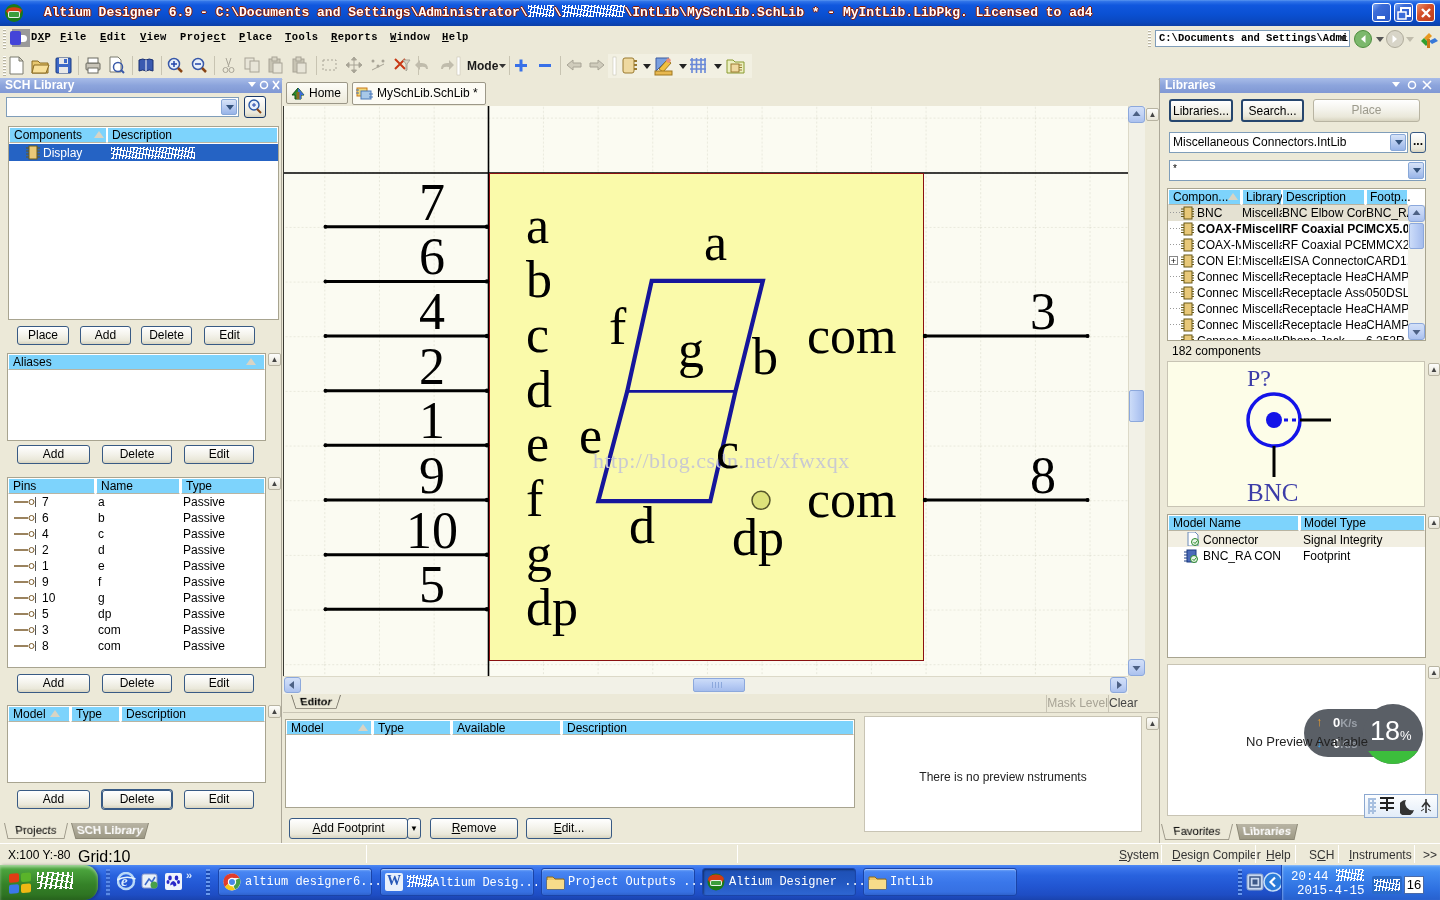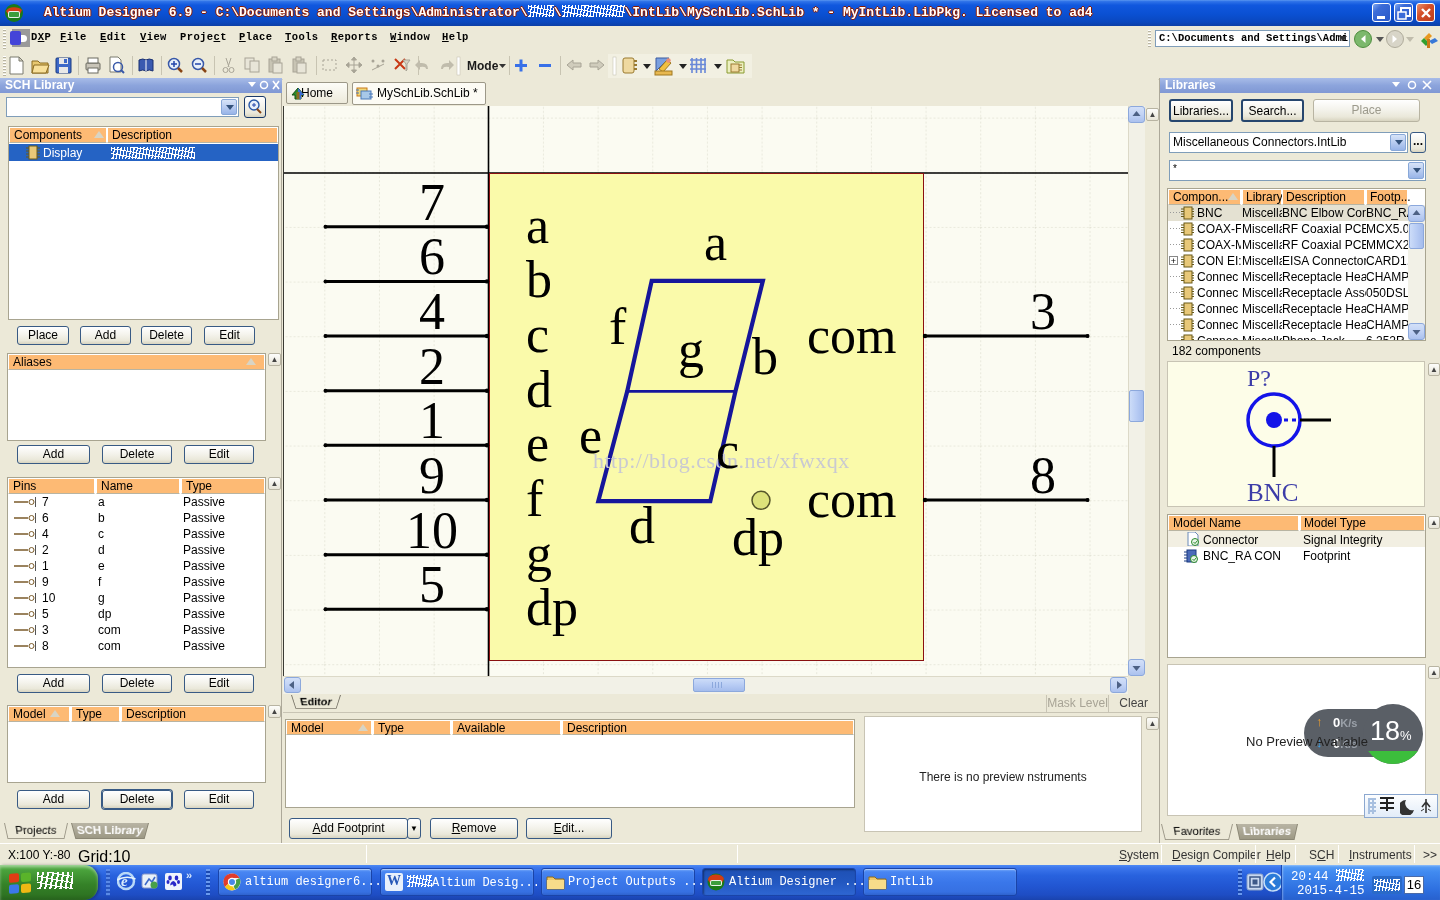--- a/index.html
+++ b/index.html
@@ -19,21 +19,21 @@
 .menuitem{position:absolute;top:31px;font-family:"Liberation Mono",monospace;font-weight:bold;font-size:10.5px;letter-spacing:0.4px;color:#000;}
 .grip{position:absolute;width:3px;background:repeating-linear-gradient(180deg,#fff 0 1px,#B8B4A2 1px 2px,transparent 2px 3px);}
 
 #toolbar{left:0;top:52px;width:1440px;height:28px;background:#ECE9D8;border-bottom:1px solid #D8D4C4;}
 
 .btn{position:absolute;border:1px solid #385A84;border-radius:3px;background:linear-gradient(180deg,#FFFFFF 0%,#F4F3EC 45%,#EAE8DA 80%,#D8D4C0 100%);text-align:center;color:#000;font-size:12px;}
 .btn.gray{color:#9C9A8C;}
 
 .phead{position:absolute;height:15px;background:linear-gradient(180deg,#A8BCE8 0%,#8CA4DC 50%,#8098D4 100%);color:#fff;font-weight:bold;font-size:12px;padding-left:5px;line-height:15px;}
 
-.thead{position:absolute;background:#fdba74;border:1px solid #fff;border-bottom:1px solid #B8B4A2;color:#000;}
+.thead{position:absolute;background:#7dd3fc;border:1px solid #fff;border-bottom:1px solid #B8B4A2;color:#000;}
 .white{background:#fff;}
 .sunk{border:1px solid #A8A490;}
 .sorttri{position:absolute;width:0;height:0;border-left:5px solid transparent;border-right:5px solid transparent;border-bottom:7px solid #D8D4C4;}
 
 .combo{position:absolute;background:#fff;border:1px solid #7F9DB9;}
 .combobtn{position:absolute;right:1px;top:1px;bottom:1px;width:16px;background:linear-gradient(180deg,#D8E4F8 0%,#B8CCF0 50%,#98B4E8 100%);border:1px solid #88A8D8;border-radius:2px;}
 .combobtn:after{content:"";position:absolute;left:4px;top:5px;border-left:4px solid transparent;border-right:4px solid transparent;border-top:5px solid #33527B;}
 
 .scrollarrow{position:absolute;width:13px;height:13px;background:linear-gradient(180deg,#FDFDFB,#E8E5D8);border:1px solid #B8B4A2;border-radius:2px;color:#444;font-size:8px;text-align:center;line-height:12px;}
 
@@ -433,21 +433,21 @@
 <div class="thead" style="left:121px;top:706px;width:144px;height:16px;line-height:15px;padding-left:4px">Description</div>
 <div class="scrollarrow" style="left:268px;top:705px">▲</div>
 <div class="btn" style="left:17px;top:790px;width:73px;height:19px;line-height:17px">Add</div>
 <div class="btn" style="left:102px;top:790px;width:70px;height:19px;line-height:17px;box-shadow:0 0 0 1px #385A84">Delete</div>
 <div class="btn" style="left:184px;top:790px;width:70px;height:19px;line-height:17px">Edit</div>
 
 <div class="ptab" style="left:4px;top:823px;width:64px;background:#ECE9D8;border:1px solid #9C9888;border-top:none;transform:perspective(10px) rotateX(-4deg);transform-origin:top">Projects</div>
 <div class="ptab" style="left:71px;top:823px;width:78px;background:linear-gradient(180deg,#B8B4A4,#9C9884);border:1px solid #8A8674;border-top:none;color:#fff;font-weight:bold;transform:perspective(10px) rotateX(-4deg);transform-origin:top">SCH Library</div>
 
 <div class="abs" style="left:283px;top:78px;width:875px;height:28px;background:#ECE9D8"></div>
-<div class="abs" style="left:286px;top:82px;width:62px;height:22px;background:linear-gradient(180deg,#FDFDF8,#EDEADB);border:1px solid #9C9888;border-radius:2px;font-size:12px;line-height:20px;color:#000;padding-left:14px">Home</div>
+<div class="abs" style="left:286px;top:82px;width:62px;height:22px;background:linear-gradient(180deg,#FDFDF8,#EDEADB);border:1px solid #9C9888;border-radius:2px;font-size:12px;line-height:20px;color:#000;padding-left:22px">Home</div>
 <svg class="abs" style="left:290px;top:86px" width="16" height="14">
     <path d="M2 9 L8 2 L14 9 L11 9 L11 13 L5 13 L5 9 Z" fill="#2A8A2A" stroke="#145014"></path>
     <path d="M8 2 L14 9 L11 9 L11 13 L8 13 Z" fill="#3C6CD8"></path>
     <rect x="6.5" y="6" width="3" height="7" fill="#8A6A20"></rect>
   </svg>
 <div class="abs" style="left:352px;top:82px;width:134px;height:23px;background:#FCFBF4;border:1px solid #9C9888;border-radius:2px;font-size:12px;line-height:20px;color:#000;padding-left:24px">MySchLib.SchLib *</div>
 <svg class="abs" style="left:356px;top:85px" width="18" height="16">
     <rect x="1" y="3" width="10" height="8" fill="#F0D878" stroke="#C87818"></rect>
     <rect x="5" y="6" width="10" height="8" fill="#A8C8E8" stroke="#4878B8"></rect>
     <g stroke="#4878B8">
@@ -583,21 +583,21 @@
     <svg width="15" height="14">
       <path d="M11 7 l-5 -4 v8 z" fill="#4D6185"></path>
     </svg>
   </div>
 <div class="sbthumb" style="left:693px;top:678px;width:52px;height:14px;background:linear-gradient(180deg,#CCDCF8,#B8CCF4 50%,#A4BCEC)"></div>
 <div class="abs" style="left:712px;top:682px;width:10px;height:6px;background:repeating-linear-gradient(90deg,#8CA8DC 0 1px,transparent 1px 3px)"></div>
 
 <div class="abs" style="left:283px;top:694px;width:875px;height:19px;background:#ECE9D8;border-bottom:1px solid #C8C4B4"></div>
 <div class="abs" style="left:291px;top:695px;width:50px;height:17px;background:#ECE9D8;border-left:1px solid #7A766A;border-right:1px solid #7A766A;border-bottom:1px solid #7A766A;transform:perspective(8px) rotateX(-6deg);transform-origin:top;font-weight:bold;font-size:12px;text-align:center;line-height:16px">Editor</div>
 <div class="abs" style="left:1046px;top:695px;width:62px;height:17px;border-left:1px solid #C8C4B4;color:#A8A496;font-size:12px;line-height:16px;text-align:center">Mask Level</div>
-<div class="abs" style="left:1108px;top:695px;width:40px;height:17px;border-left:1px solid #C8C4B4;color:#444;font-size:12px;line-height:16px;text-align:right">Clear</div>
+<div class="abs" style="left:1108px;top:695px;width:40px;height:17px;border-left:1px solid #C8C4B4;color:#444;font-size:12px;line-height:16px;text-align:left">Clear</div>
 
 <div class="abs" style="left:283px;top:713px;width:875px;height:130px;background:#ECE9D8"></div>
 <div class="abs white sunk" style="left:285px;top:719px;width:570px;height:89px"></div>
 <div class="thead" style="left:286px;top:720px;width:86px;height:15px;line-height:14px;padding-left:4px">Model</div>
 <div class="sorttri" style="left:358px;top:724px"></div>
 <div class="thead" style="left:373px;top:720px;width:78px;height:15px;line-height:14px;padding-left:4px">Type</div>
 <div class="thead" style="left:452px;top:720px;width:109px;height:15px;line-height:14px;padding-left:4px">Available</div>
 <div class="thead" style="left:562px;top:720px;width:292px;height:15px;line-height:14px;padding-left:4px">Description</div>
 <div class="btn" style="left:289px;top:818px;width:119px;height:21px;line-height:19px"><u>A</u>dd Footprint</div>
 <div class="btn" style="left:407px;top:818px;width:14px;height:21px;line-height:19px;font-size:8px">▼</div>
@@ -643,21 +643,21 @@
           <line x1="11" y1="5.5" x2="13" y2="5.5"></line>
           <line x1="11" y1="8" x2="13" y2="8"></line>
           <line x1="11" y1="10.5" x2="13" y2="10.5"></line>
         </g>
       </svg>
 <span style="position:absolute;left:29px;top:1px;width:44px;overflow:hidden;white-space:nowrap">BNC</span>
 <span style="position:absolute;left:74px;top:1px;width:40px;overflow:hidden;white-space:nowrap">Miscella</span>
 <span style="position:absolute;left:114px;top:1px;width:84px;overflow:hidden;white-space:nowrap">BNC Elbow Conr</span>
 <span style="position:absolute;left:198px;top:1px;width:42px;overflow:hidden;white-space:nowrap">BNC_RA</span>
     </div>
-<div style="position:absolute;left:0;top:16px;width:240px;height:16px;">
+<div style="position:absolute;left:0;top:16px;width:240px;height:16px;font-weight:bold;">
       <span style="position:absolute;left:2px;top:7px;width:10px;height:1px;background:repeating-linear-gradient(90deg,#999 0 1px,transparent 1px 3px)"></span>
 <svg style="position:absolute;left:13px;top:1px" width="13" height="14">
         <rect x="3" y="1" width="8" height="12" fill="#E8C878" stroke="#6A5A18"></rect>
         <g stroke="#6A5A18">
           <line x1="0" y1="3" x2="3" y2="3"></line>
           <line x1="0" y1="5.5" x2="3" y2="5.5"></line>
           <line x1="0" y1="8" x2="3" y2="8"></line>
           <line x1="0" y1="10.5" x2="3" y2="10.5"></line>
           <line x1="11" y1="3" x2="13" y2="3"></line>
           <line x1="11" y1="5.5" x2="13" y2="5.5"></line>

